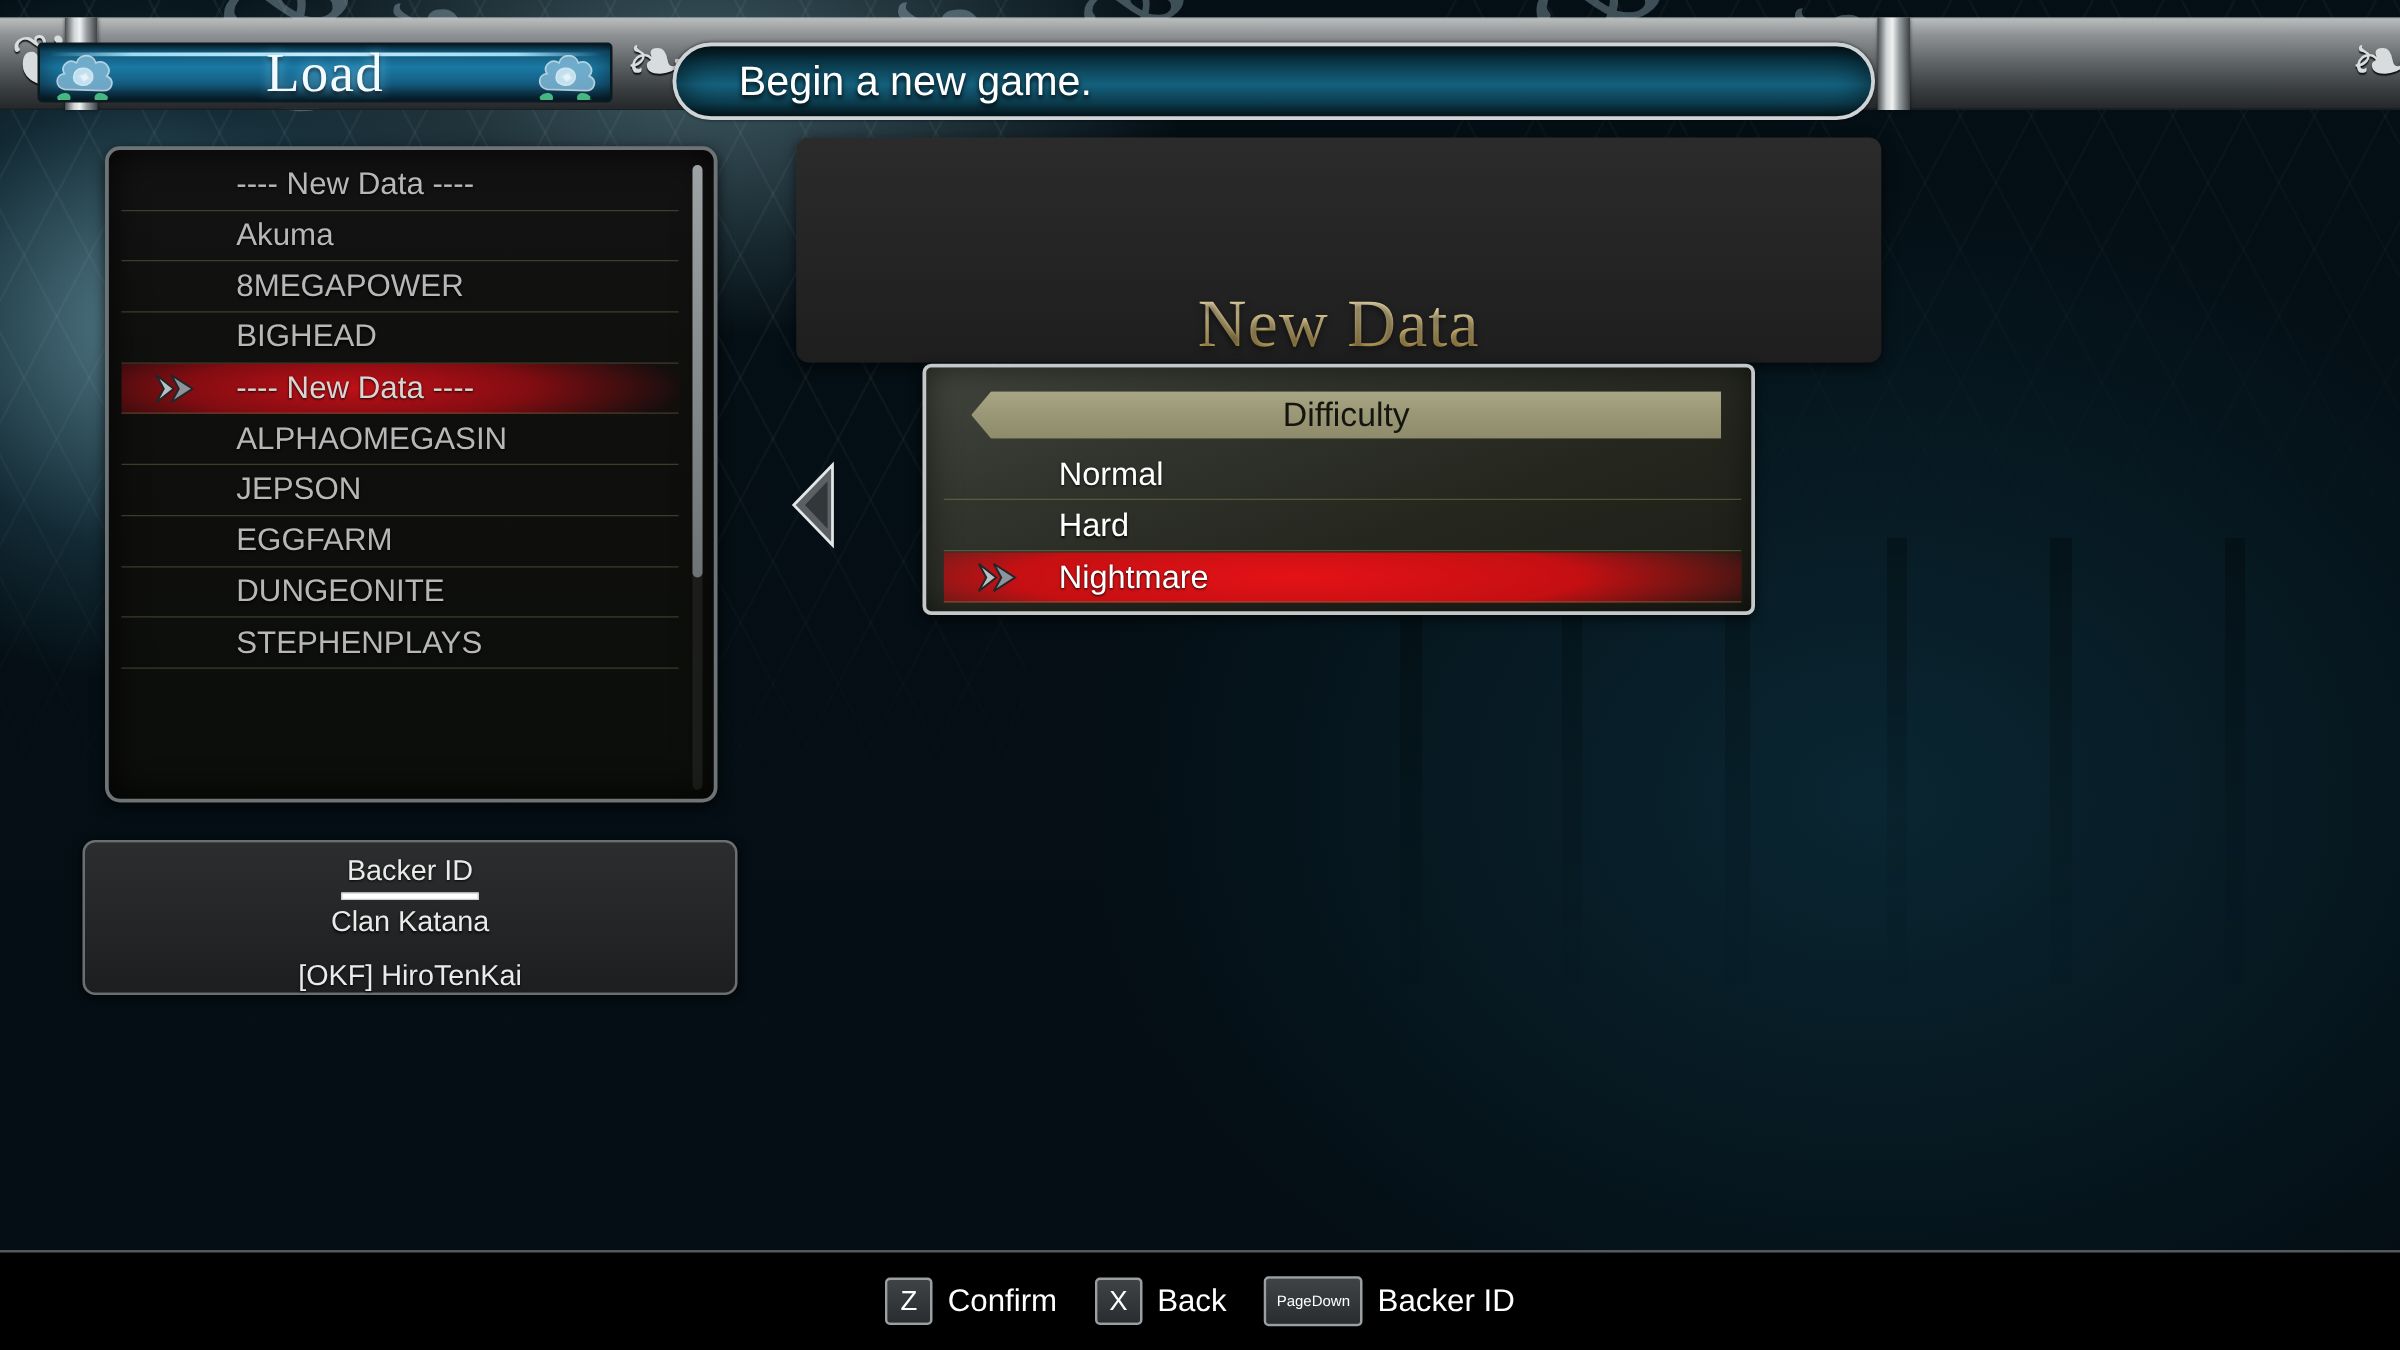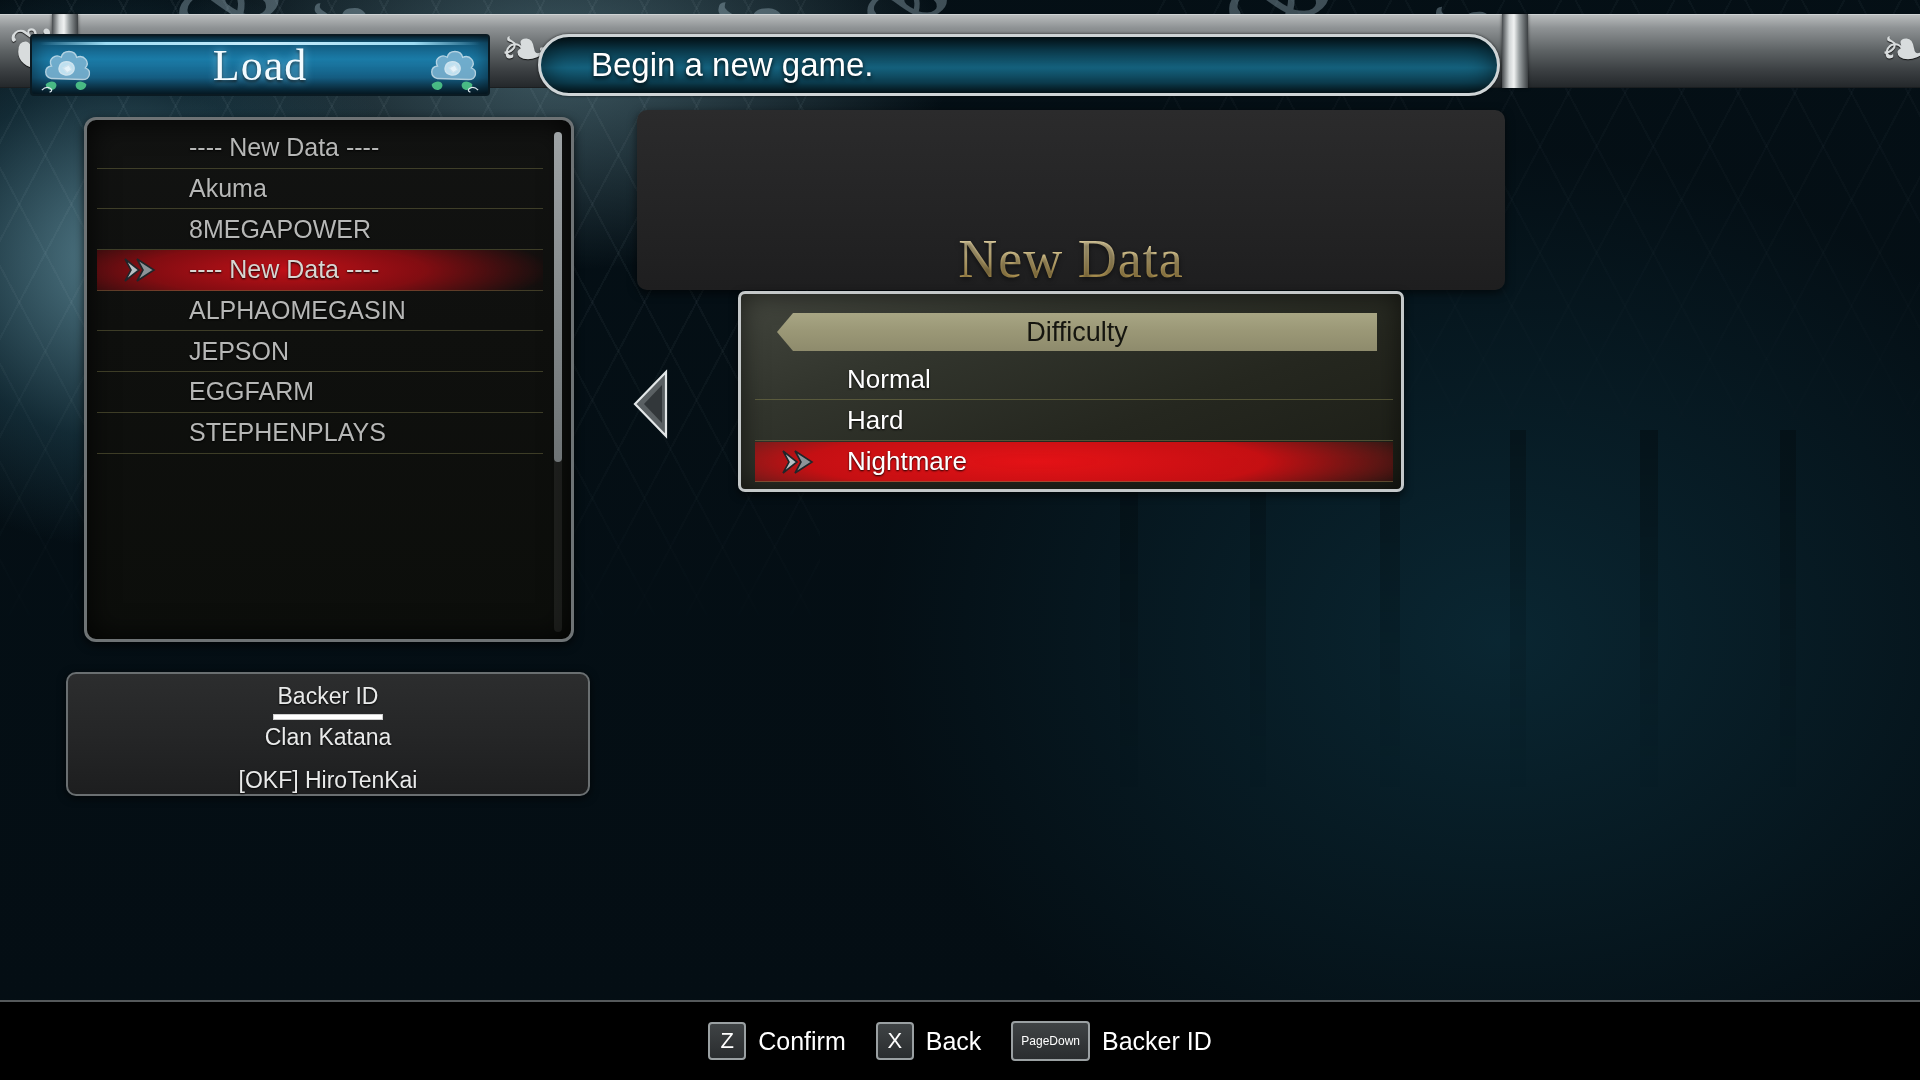--- a/index.html
+++ b/index.html
@@ -65,21 +65,21 @@
     box-shadow:0 0 3px rgba(0,0,0,0.6);
   }
   .scrollwork {
     position:absolute; top:0; height:74px; width:40px; color:#d8dcdd;
     font-family:"DejaVu Serif", serif; font-size:58px; line-height:70px; text-align:center;
     text-shadow:0 1px 1px rgba(0,0,0,0.8);
   }
 
   
   #load-banner {
-    position:absolute; left:30px; top:20px; width:460px; height:62px;
+    position:absolute; left:30px; top:20px; width:460px; height:48px;
     border-radius:4px;
     background:linear-gradient(180deg,#0b2d3e 0%, #14638a 12%, #1b7ca8 40%, #155f85 72%, #082230 100%);
     border:2px solid #0a1a22;
     box-shadow:inset 0 0 22px rgba(0,0,0,0.55);
     overflow:hidden;
   }
   #load-banner::before {
     content:""; position:absolute; left:8px; right:8px; top:6px; height:3px;
     background:linear-gradient(90deg, rgba(150,215,240,0) 0%, #9ddcf4 15%, #c8ecfb 50%, #9ddcf4 85%, rgba(150,215,240,0) 100%);
   }
@@ -286,37 +286,43 @@
   <div id="savelist-inner">
       <div class="save-row">
         <div class="label">---- New Data ----</div>
       </div>
       <div class="save-row">
         <div class="label">Akuma</div>
       </div>
       <div class="save-row">
         <div class="label">8MEGAPOWER</div>
       </div>
+      <div class="save-row">
+        <div class="label">BIGHEAD</div>
+      </div>
       <div class="save-row selected">
         <svg class="cursor-chevron" viewBox="0 0 34 26">
           <polygon points="2,2 16,13 2,24 8,13" fill="#b9c0c4" stroke="#20262a" stroke-width="1.6"></polygon>
           <polygon points="14,2 31,13 14,24 20,13" fill="#8c9499" stroke="#20262a" stroke-width="1.6"></polygon>
         </svg>
         <div class="label">---- New Data ----</div>
       </div>
       <div class="save-row">
         <div class="label">ALPHAOMEGASIN</div>
       </div>
       <div class="save-row">
         <div class="label">JEPSON</div>
       </div>
       <div class="save-row">
         <div class="label">EGGFARM</div>
       </div>
       <div class="save-row">
+        <div class="label">DUNGEONITE</div>
+      </div>
+      <div class="save-row">
         <div class="label">STEPHENPLAYS</div>
       </div>
     </div>
   <div id="savelist-scrollbar">
     <div id="savelist-thumb"></div>
   </div>
 </div>
 
 <div id="backer-panel">
   <div id="backer-label">Backer ID</div>

